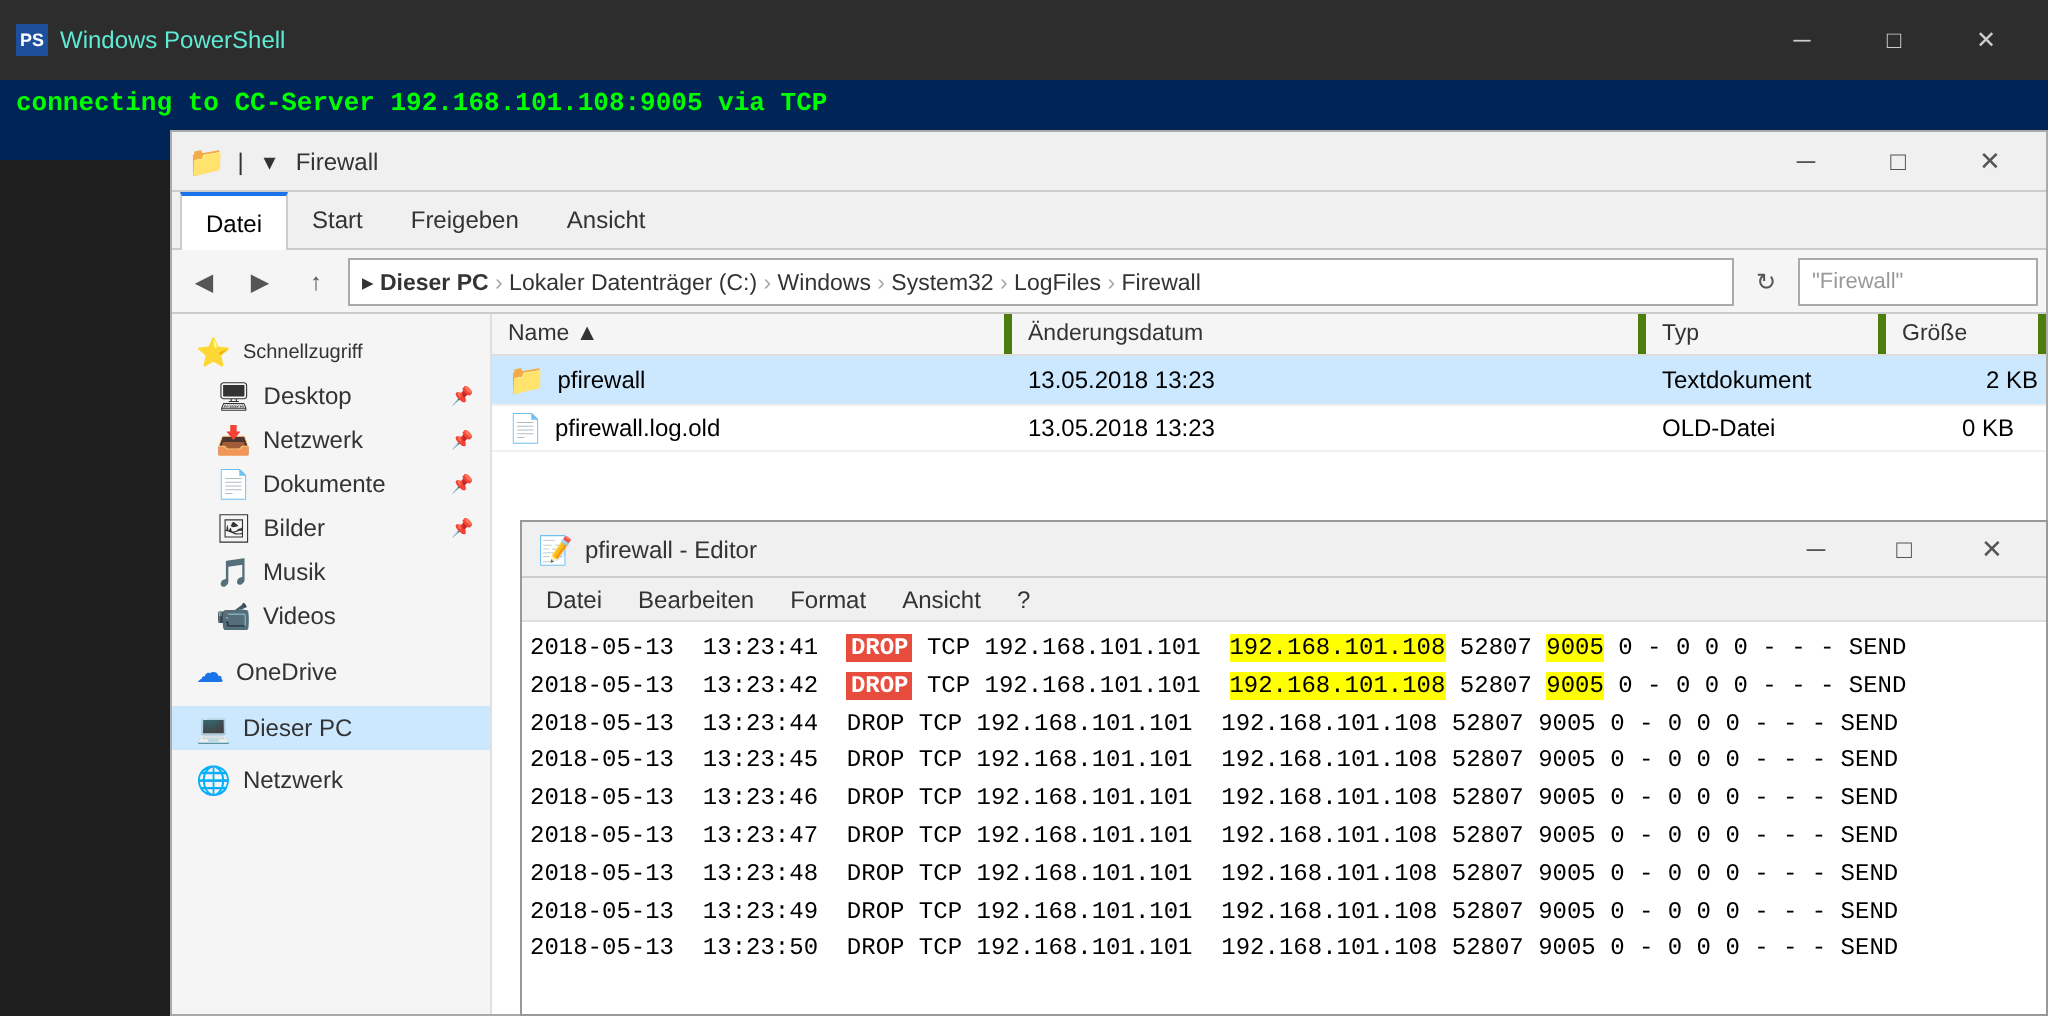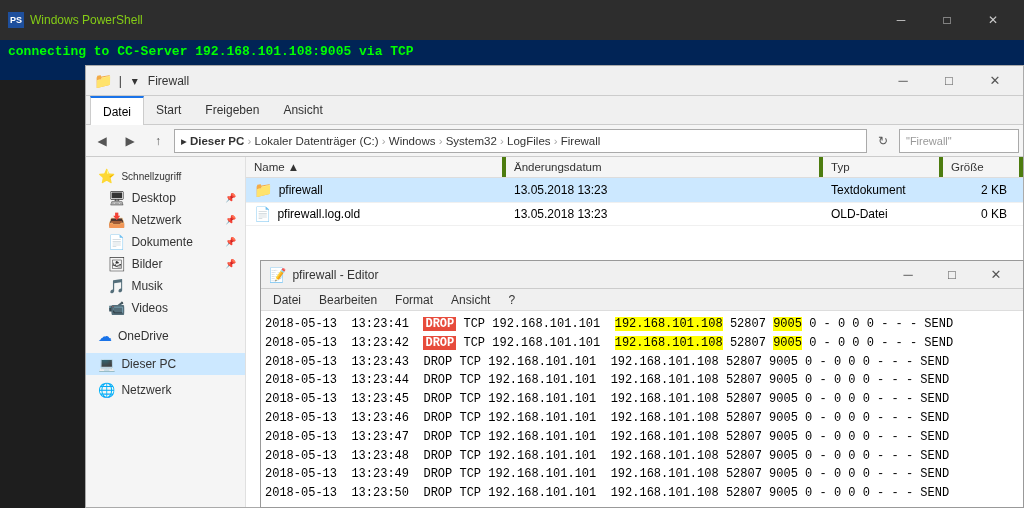--- a/index.html
+++ b/index.html
@@ -21,21 +21,21 @@
       padding: 0 8px;
       gap: 6px;
     }
     .ps-icon {
       width: 16px; height: 16px;
       background: #1e4f9c;
       display: flex; align-items: center; justify-content: center;
       color: white; font-size: 9px; font-weight: bold;
     }
     .ps-title {
-      font-size: 12px; color: #84cc16; flex: 1;
+      font-size: 12px; color: #5eead4; flex: 1;
     }
     .ps-controls {
       display: flex; gap: 0;
     }
     .ps-ctrl-btn {
       width: 46px; height: 28px;
       display: flex; align-items: center; justify-content: center;
       font-size: 12px; color: #ccc; cursor: pointer;
     }
     .powershell-content {
@@ -350,21 +350,21 @@
         <div>Typ</div>
         <div>Größe</div>
       </div>
       <div class="file-row selected">
         <div>
           <span class="folder-icon-yellow">📁</span>
           <span>pfirewall</span>
         </div>
         <div>13.05.2018 13:23</div>
         <div>Textdokument</div>
-        <div style="justify-content:flex-end; padding-right:16px;">2 KB</div>
+        <div style="justify-content:flex-end; padding-right:4px;">2 KB</div>
       </div>
       <div class="file-row">
         <div>
           <span class="file-icon-white">📄</span>
           <span>pfirewall.log.old</span>
         </div>
         <div>13.05.2018 13:23</div>
         <div>OLD-Datei</div>
         <div style="justify-content:flex-end; padding-right:16px;">0 KB</div>
       </div>
@@ -389,21 +389,20 @@
   </div>
   <div class="notepad-content">
 
     <div class="log-line">
       <span>2018-05-13&nbsp;&nbsp;13:23:41&nbsp;&nbsp;</span><span class="drop-badge">DROP</span><span>&nbsp;TCP&nbsp;192.168.101.101&nbsp;&nbsp;</span><span class="highlight-yellow">192.168.101.108</span><span>&nbsp;52807&nbsp;</span><span class="highlight-yellow2">9005</span><span>&nbsp;0 - 0 0 0 - - - SEND</span>
     </div>
 
     <div class="log-line">
       <span>2018-05-13&nbsp;&nbsp;13:23:42&nbsp;&nbsp;</span><span class="drop-badge">DROP</span><span>&nbsp;TCP&nbsp;192.168.101.101&nbsp;&nbsp;</span><span class="highlight-yellow">192.168.101.108</span><span>&nbsp;52807&nbsp;</span><span class="highlight-yellow2">9005</span><span>&nbsp;0 - 0 0 0 - - - SEND</span>
     </div>
-    <div class="log-line">2018-05-13&nbsp;&nbsp;13:23:43&nbsp;&nbsp;DROP&nbsp;TCP&nbsp;192.168.101.101&nbsp;&nbsp;192.168.101.108&nbsp;52807&nbsp;9005&nbsp;0 - 0 0 0 - - - SEND</div>
     <div class="log-line">2018-05-13&nbsp;&nbsp;13:23:44&nbsp;&nbsp;DROP&nbsp;TCP&nbsp;192.168.101.101&nbsp;&nbsp;192.168.101.108&nbsp;52807&nbsp;9005&nbsp;0 - 0 0 0 - - - SEND</div>
     <div class="log-line">2018-05-13&nbsp;&nbsp;13:23:45&nbsp;&nbsp;DROP&nbsp;TCP&nbsp;192.168.101.101&nbsp;&nbsp;192.168.101.108&nbsp;52807&nbsp;9005&nbsp;0 - 0 0 0 - - - SEND</div>
     <div class="log-line">2018-05-13&nbsp;&nbsp;13:23:46&nbsp;&nbsp;DROP&nbsp;TCP&nbsp;192.168.101.101&nbsp;&nbsp;192.168.101.108&nbsp;52807&nbsp;9005&nbsp;0 - 0 0 0 - - - SEND</div>
     <div class="log-line">2018-05-13&nbsp;&nbsp;13:23:47&nbsp;&nbsp;DROP&nbsp;TCP&nbsp;192.168.101.101&nbsp;&nbsp;192.168.101.108&nbsp;52807&nbsp;9005&nbsp;0 - 0 0 0 - - - SEND</div>
     <div class="log-line">2018-05-13&nbsp;&nbsp;13:23:48&nbsp;&nbsp;DROP&nbsp;TCP&nbsp;192.168.101.101&nbsp;&nbsp;192.168.101.108&nbsp;52807&nbsp;9005&nbsp;0 - 0 0 0 - - - SEND</div>
     <div class="log-line">2018-05-13&nbsp;&nbsp;13:23:49&nbsp;&nbsp;DROP&nbsp;TCP&nbsp;192.168.101.101&nbsp;&nbsp;192.168.101.108&nbsp;52807&nbsp;9005&nbsp;0 - 0 0 0 - - - SEND</div>
     <div class="log-line">2018-05-13&nbsp;&nbsp;13:23:50&nbsp;&nbsp;DROP&nbsp;TCP&nbsp;192.168.101.101&nbsp;&nbsp;192.168.101.108&nbsp;52807&nbsp;9005&nbsp;0 - 0 0 0 - - - SEND</div>
   </div>
 </div>
 

